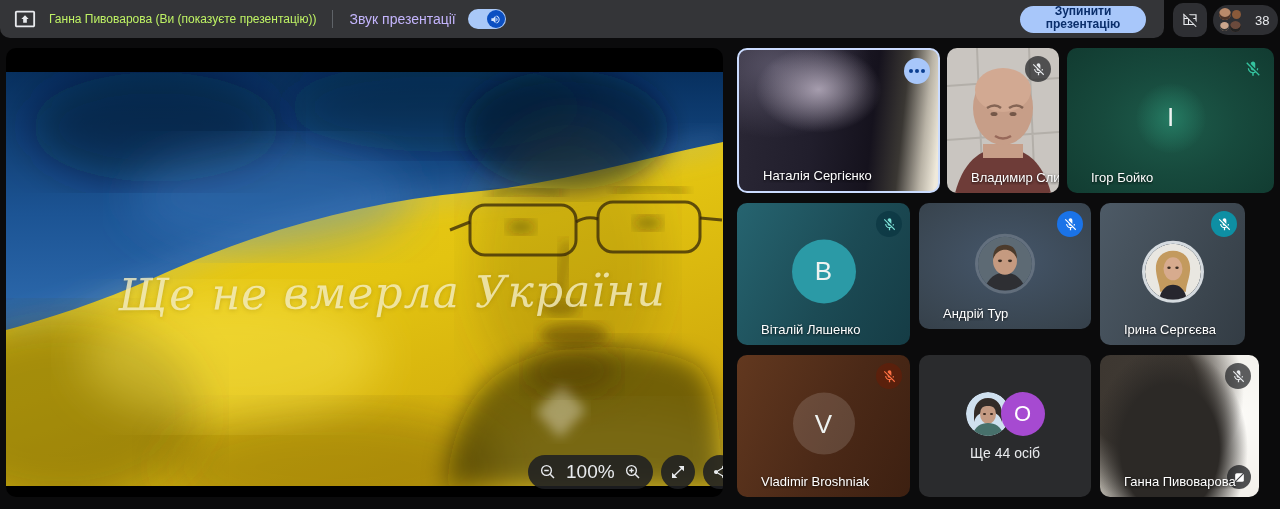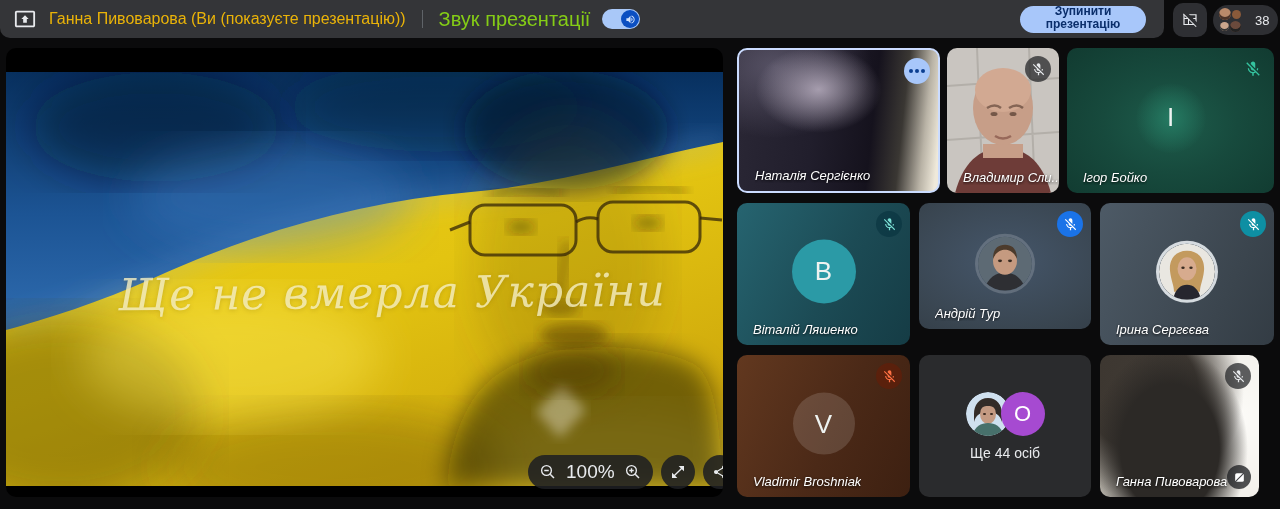--- a/index.html
+++ b/index.html
@@ -4,23 +4,23 @@
 <style>
   * { margin:0; padding:0; box-sizing:border-box; }
   html,body { width:1280px; height:509px; overflow:hidden; }
   body { background:#0b0b0c; font-family:"Liberation Sans", sans-serif; position:relative; }
 
   
   .topbar { position:absolute; left:0; top:0; width:1164px; height:38px;
     background:#343538; border-radius:0 0 10px 10px; display:flex; align-items:center;
     padding:0 10px 0 14px; z-index:5; }
   .present-icon { width:22px; height:22px; flex:0 0 auto; margin-right:13px; }
-  .topbar-title { color:#eab308; font-size:16px; white-space:nowrap; }
+  .topbar-title { color:#bef264; font-size:12px; white-space:nowrap; }
   .topbar-divider { width:1px; height:18px; background:#5f6368; margin:0 16px; }
-  .sound-label { color:#84cc16; font-size:20px; margin-right:12px; white-space:nowrap; }
+  .sound-label { color:#c4b5fd; font-size:14px; margin-right:12px; white-space:nowrap; }
   .toggle { width:38px; height:20px; border-radius:10px; background:#a9c8f8; position:relative; cursor:pointer; }
   .toggle-knob { position:absolute; right:1px; top:1px; width:18px; height:18px; border-radius:50%;
     background:#0b4fc2; display:flex; align-items:center; justify-content:center; }
   .stop-btn { margin-left:auto; margin-right:8px; background:#a8c7fa; color:#0a2e6b;
     border:none; border-radius:16px; min-width:126px; height:27px; padding:2px 16px;
     font-family:"Liberation Sans", sans-serif; font-size:12px; font-weight:700; line-height:13px;
     display:flex; flex-direction:column; align-items:center; justify-content:flex-end; cursor:pointer; }
   .wb-btn { position:absolute; left:1173px; top:3px; width:34px; height:34px; border-radius:10px;
     background:#2e2f33; border:none; display:flex; align-items:center; justify-content:center; cursor:pointer; z-index:5; }
   .people-pill { position:absolute; left:1213px; top:5px; height:30px; min-width:54px; border-radius:15px;
@@ -44,22 +44,22 @@
   .stage-controls { position:absolute; left:522px; top:407px; display:flex; align-items:center; gap:8px; }
   .zoom-pill { height:34px; border-radius:17px; background:rgba(30,31,34,0.88);
     display:flex; align-items:center; gap:9px; padding:0 11px; }
   .zoom-level { color:#e8eaed; font-size:19px; }
   .ctl-circle { width:34px; height:34px; border-radius:50%; background:rgba(30,31,34,0.88);
     border:none; display:flex; align-items:center; justify-content:center; cursor:pointer; }
   .icon-btn { background:none; border:none; padding:0; display:flex; cursor:pointer; }
 
   
   .tile { position:absolute; border-radius:10px; overflow:hidden; cursor:pointer; }
-  .tile-name { position:absolute; left:16px; bottom:8px; color:#fff; font-size:13px; font-weight:500;
-    text-shadow:0 1px 3px rgba(0,0,0,0.85); white-space:nowrap; max-width:88%; overflow:hidden;font-style:italic; }
+  .tile-name { position:absolute; left:24px; bottom:8px; color:#fff; font-size:13px; font-weight:500;
+    text-shadow:0 1px 3px rgba(0,0,0,0.85); white-space:nowrap; max-width:88%; overflow:hidden; }
   .mic-badge { position:absolute; top:8px; right:8px; width:26px; height:26px; border-radius:50%;
     display:flex; align-items:center; justify-content:center; }
   .menu-badge { position:absolute; top:8px; right:8px; width:26px; height:26px; border-radius:50%;
     background:#a8c7fa; display:flex; align-items:center; justify-content:center; gap:2px; border:none; cursor:pointer; }
   .menu-badge i { width:4px; height:4px; border-radius:50%; background:#0b3e91; display:block; }
   .initial-circle { position:absolute; left:50%; top:50%; transform:translate(-50%,-54%);
     border-radius:50%; display:flex; align-items:center; justify-content:center;
     color:#eef3f1; font-size:26px; }
   .avatar-circle { position:absolute; left:50%; top:50%; transform:translate(-50%,-54%); border-radius:50%; }
 
@@ -70,21 +70,21 @@
       linear-gradient(96deg,#2a2735 0%,#211e2c 38%,#15121d 66%,#3a3733 80%,#b9b3a6 91%,#efe9da 98%); }
   .tile2 { left:947px; top:48px; width:112px; height:145px; }
   .tile3 { left:1067px; top:48px; width:207px; height:145px;
     background:radial-gradient(150px 110px at 50% 52%, #1d5c4b 0%, #174a3d 45%, #113a30 100%); }
   .tile3 .initial-circle { width:70px; height:70px; background:radial-gradient(circle,#257a62 0%,rgba(37,122,98,0) 72%); }
   .tile4 { left:737px; top:203px; width:173px; height:142px;
     background:linear-gradient(118deg,#266470 0%,#1c4b55 55%,#153c45 100%); }
   .tile4 .initial-circle { width:64px; height:64px; background:#2b9aa6; }
   .tile5 { left:919px; top:203px; width:172px; height:126px;
     background:radial-gradient(200px 130px at 50% 45%, #45566a 0%, #394550 55%, #2c343c 100%); }
-  .tile6 { left:1100px; top:203px; width:174px; height:142px;
+  .tile6 { left:1100px; top:203px; width:145px; height:142px;
     background:linear-gradient(115deg,#4d5a66 0%, #3b454e 70%, #333c44 100%); }
   .tile7 { left:737px; top:355px; width:173px; height:142px;
     background:linear-gradient(115deg,#62381f 0%,#4b2917 55%,#3d2011 100%); }
   .tile7 .initial-circle { width:62px; height:62px; background:rgba(255,255,255,0.14); }
   .tile8 { left:919px; top:355px; width:172px; height:142px; background:#2a2b2d;
     display:flex; flex-direction:column; align-items:center; justify-content:center; }
   .overflow-avatars { display:flex; align-items:center; margin-bottom:9px; }
   .overflow-photo { width:44px; height:44px; border-radius:50%; overflow:hidden; position:relative; z-index:1; }
   .overflow-letter { width:44px; height:44px; border-radius:50%; background:#a64ad1; color:#fff;
     font-size:22px; display:flex; align-items:center; justify-content:center; margin-left:-9px; position:relative; z-index:2; }

